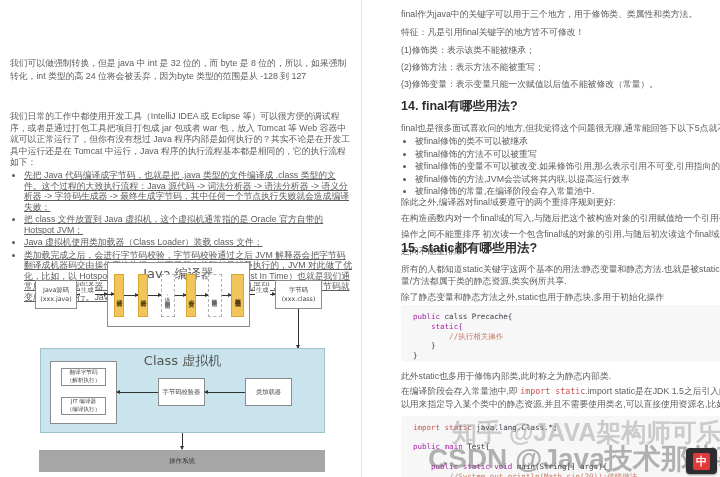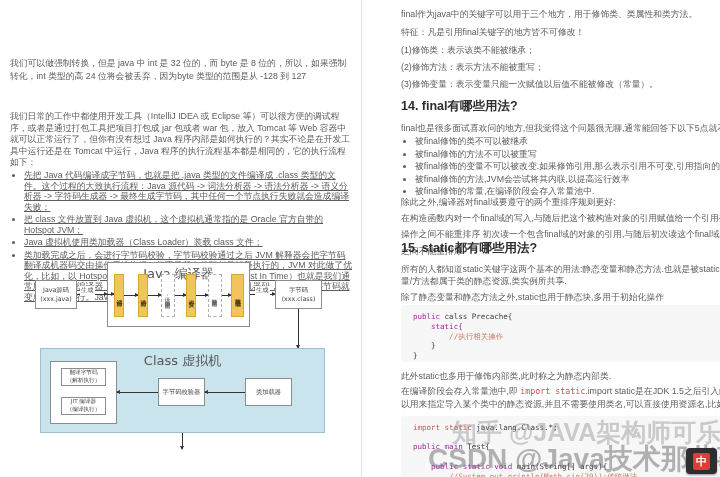--- a/index.html
+++ b/index.html
@@ -145,20 +145,23 @@
       <div class="dbox verifier-box">
         <span class="bl">字节码校验器</span>
       </div>
       <div class="dbox classloader-box">
         <span class="bl">类加载器</span>
       </div>
       <div class="harrow toleft" style="left:205px; top:139px; width:40px;"></div>
       <div class="harrow toleft" style="left:117px; top:139px; width:41px;"></div>
 
       <div class="varrow" style="left:182px; top:180px; height:16px;"></div>
+      <div class="os-bar">
+        <span>操作系统</span>
+      </div>
     </div>
   </div>
 
   <div class="page-right">
     <p class="rp" style="top:8px;">final作为java中的关键字可以用于三个地方，用于修饰类、类属性和类方法。</p>
     <p class="rp" style="top:26px;">特征：凡是引用final关键字的地方皆不可修改！</p>
     <p class="rp" style="top:44px;">(1)修饰类：表示该类不能被继承；</p>
     <p class="rp" style="top:61px;">(2)修饰方法：表示方法不能被重写；</p>
     <p class="rp" style="top:78px;">(3)修饰变量：表示变量只能一次赋值以后值不能被修改（常量）。</p>
 

